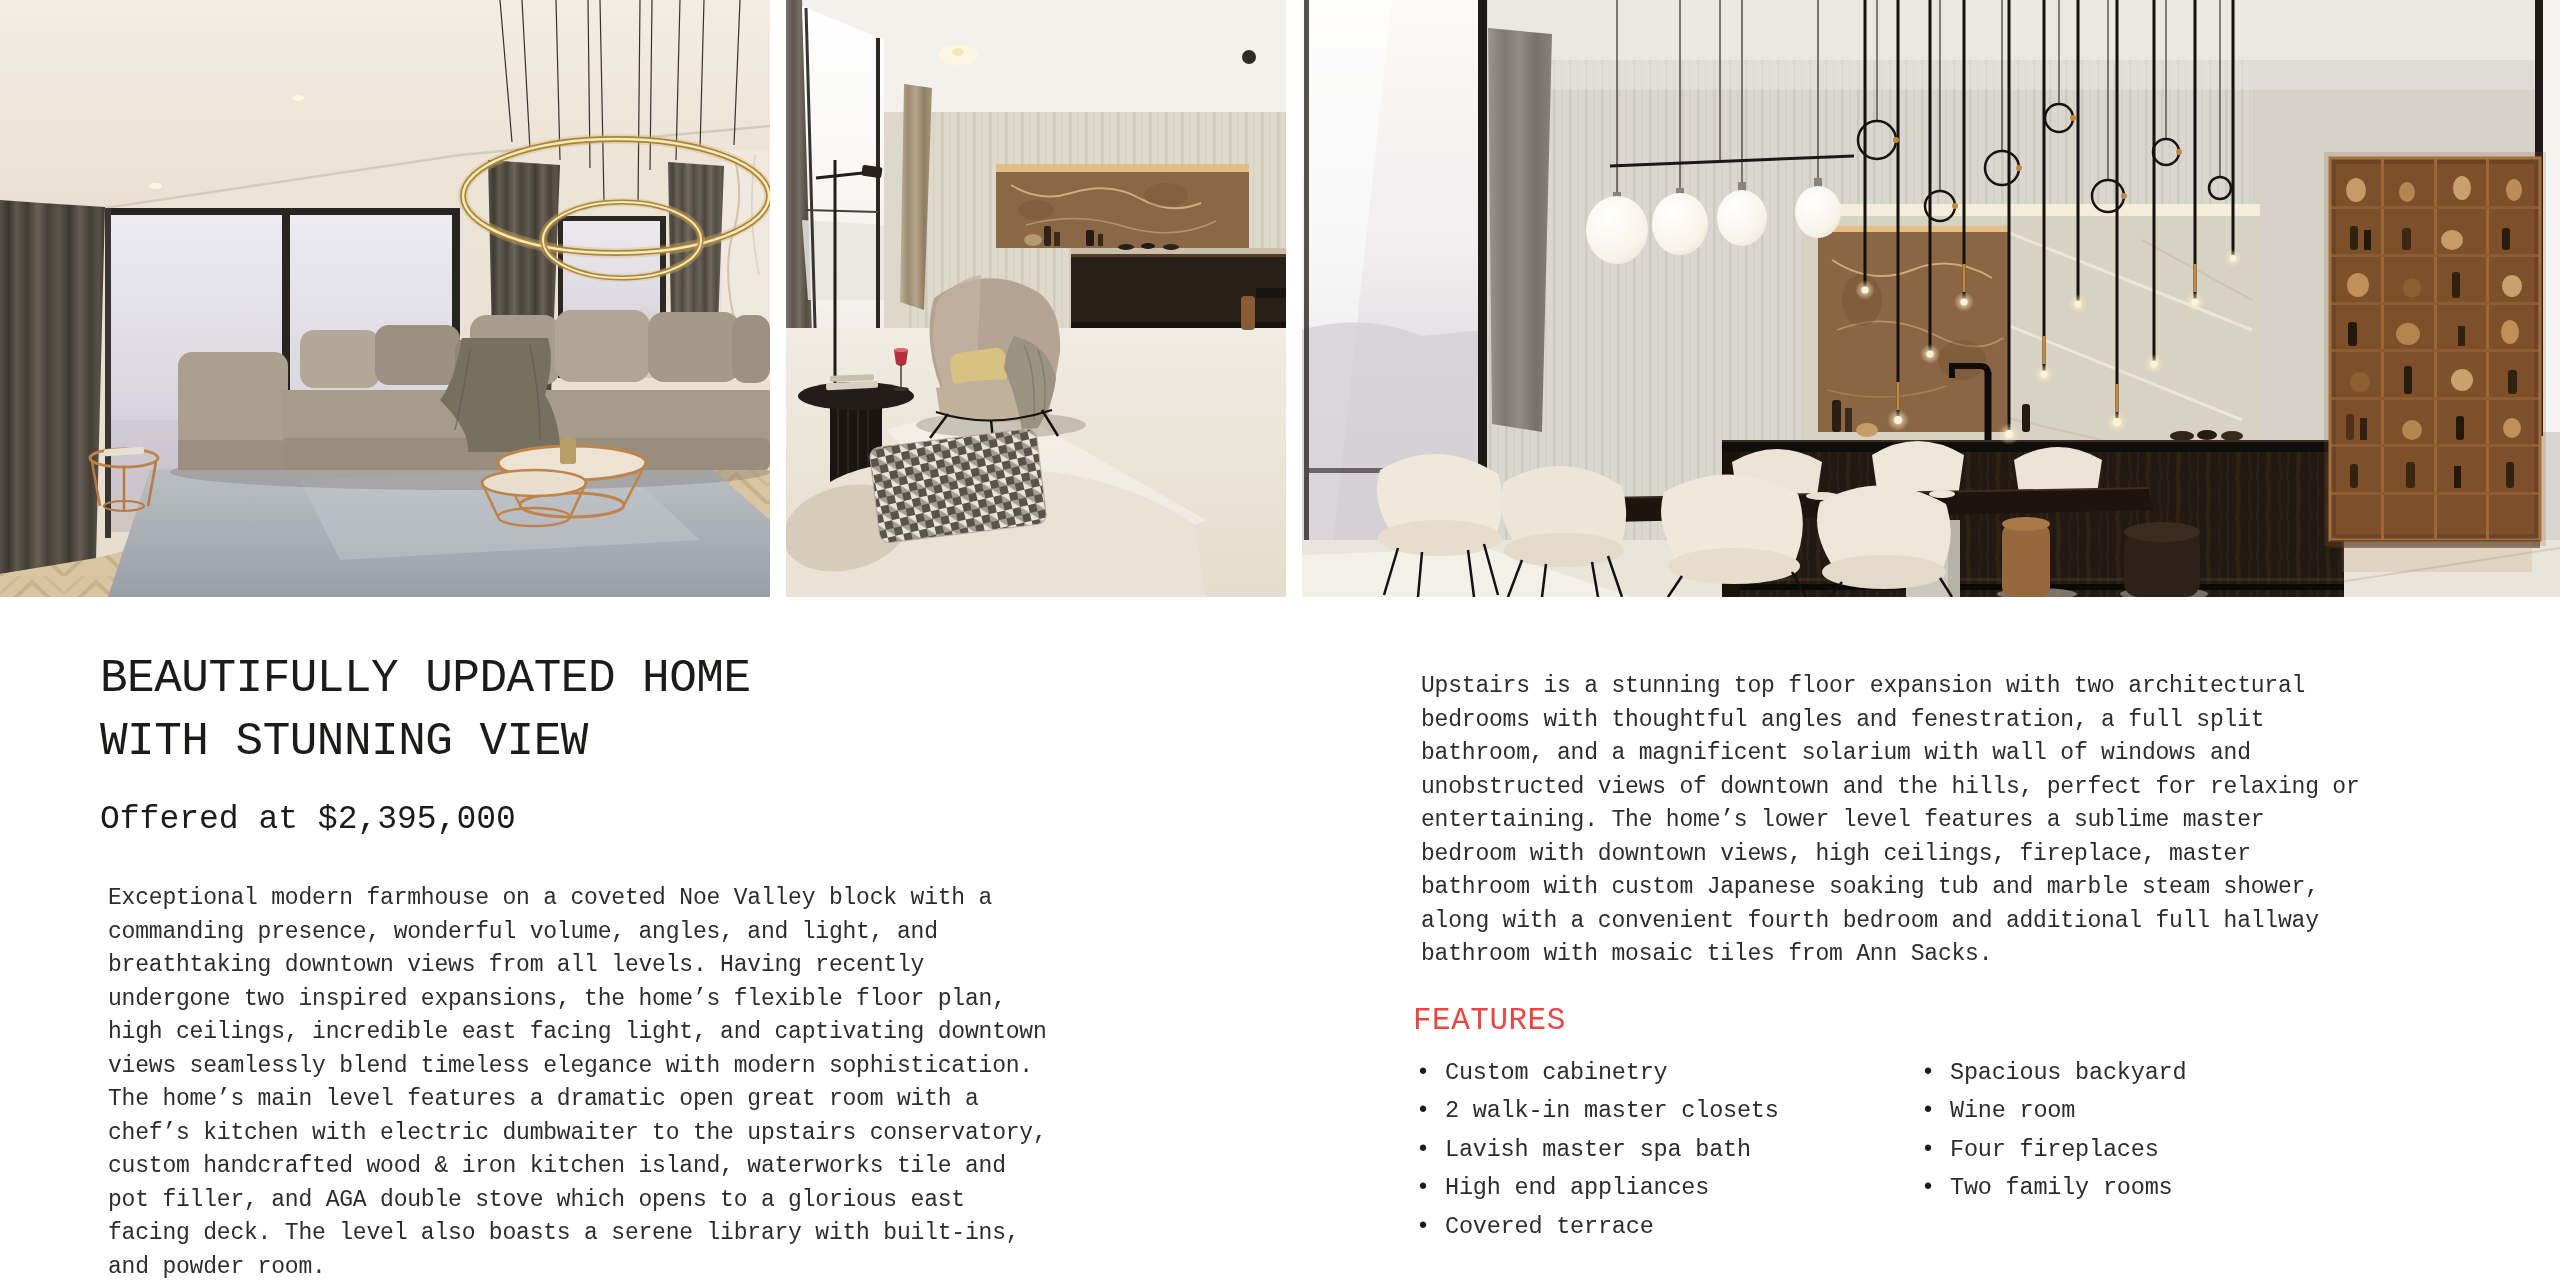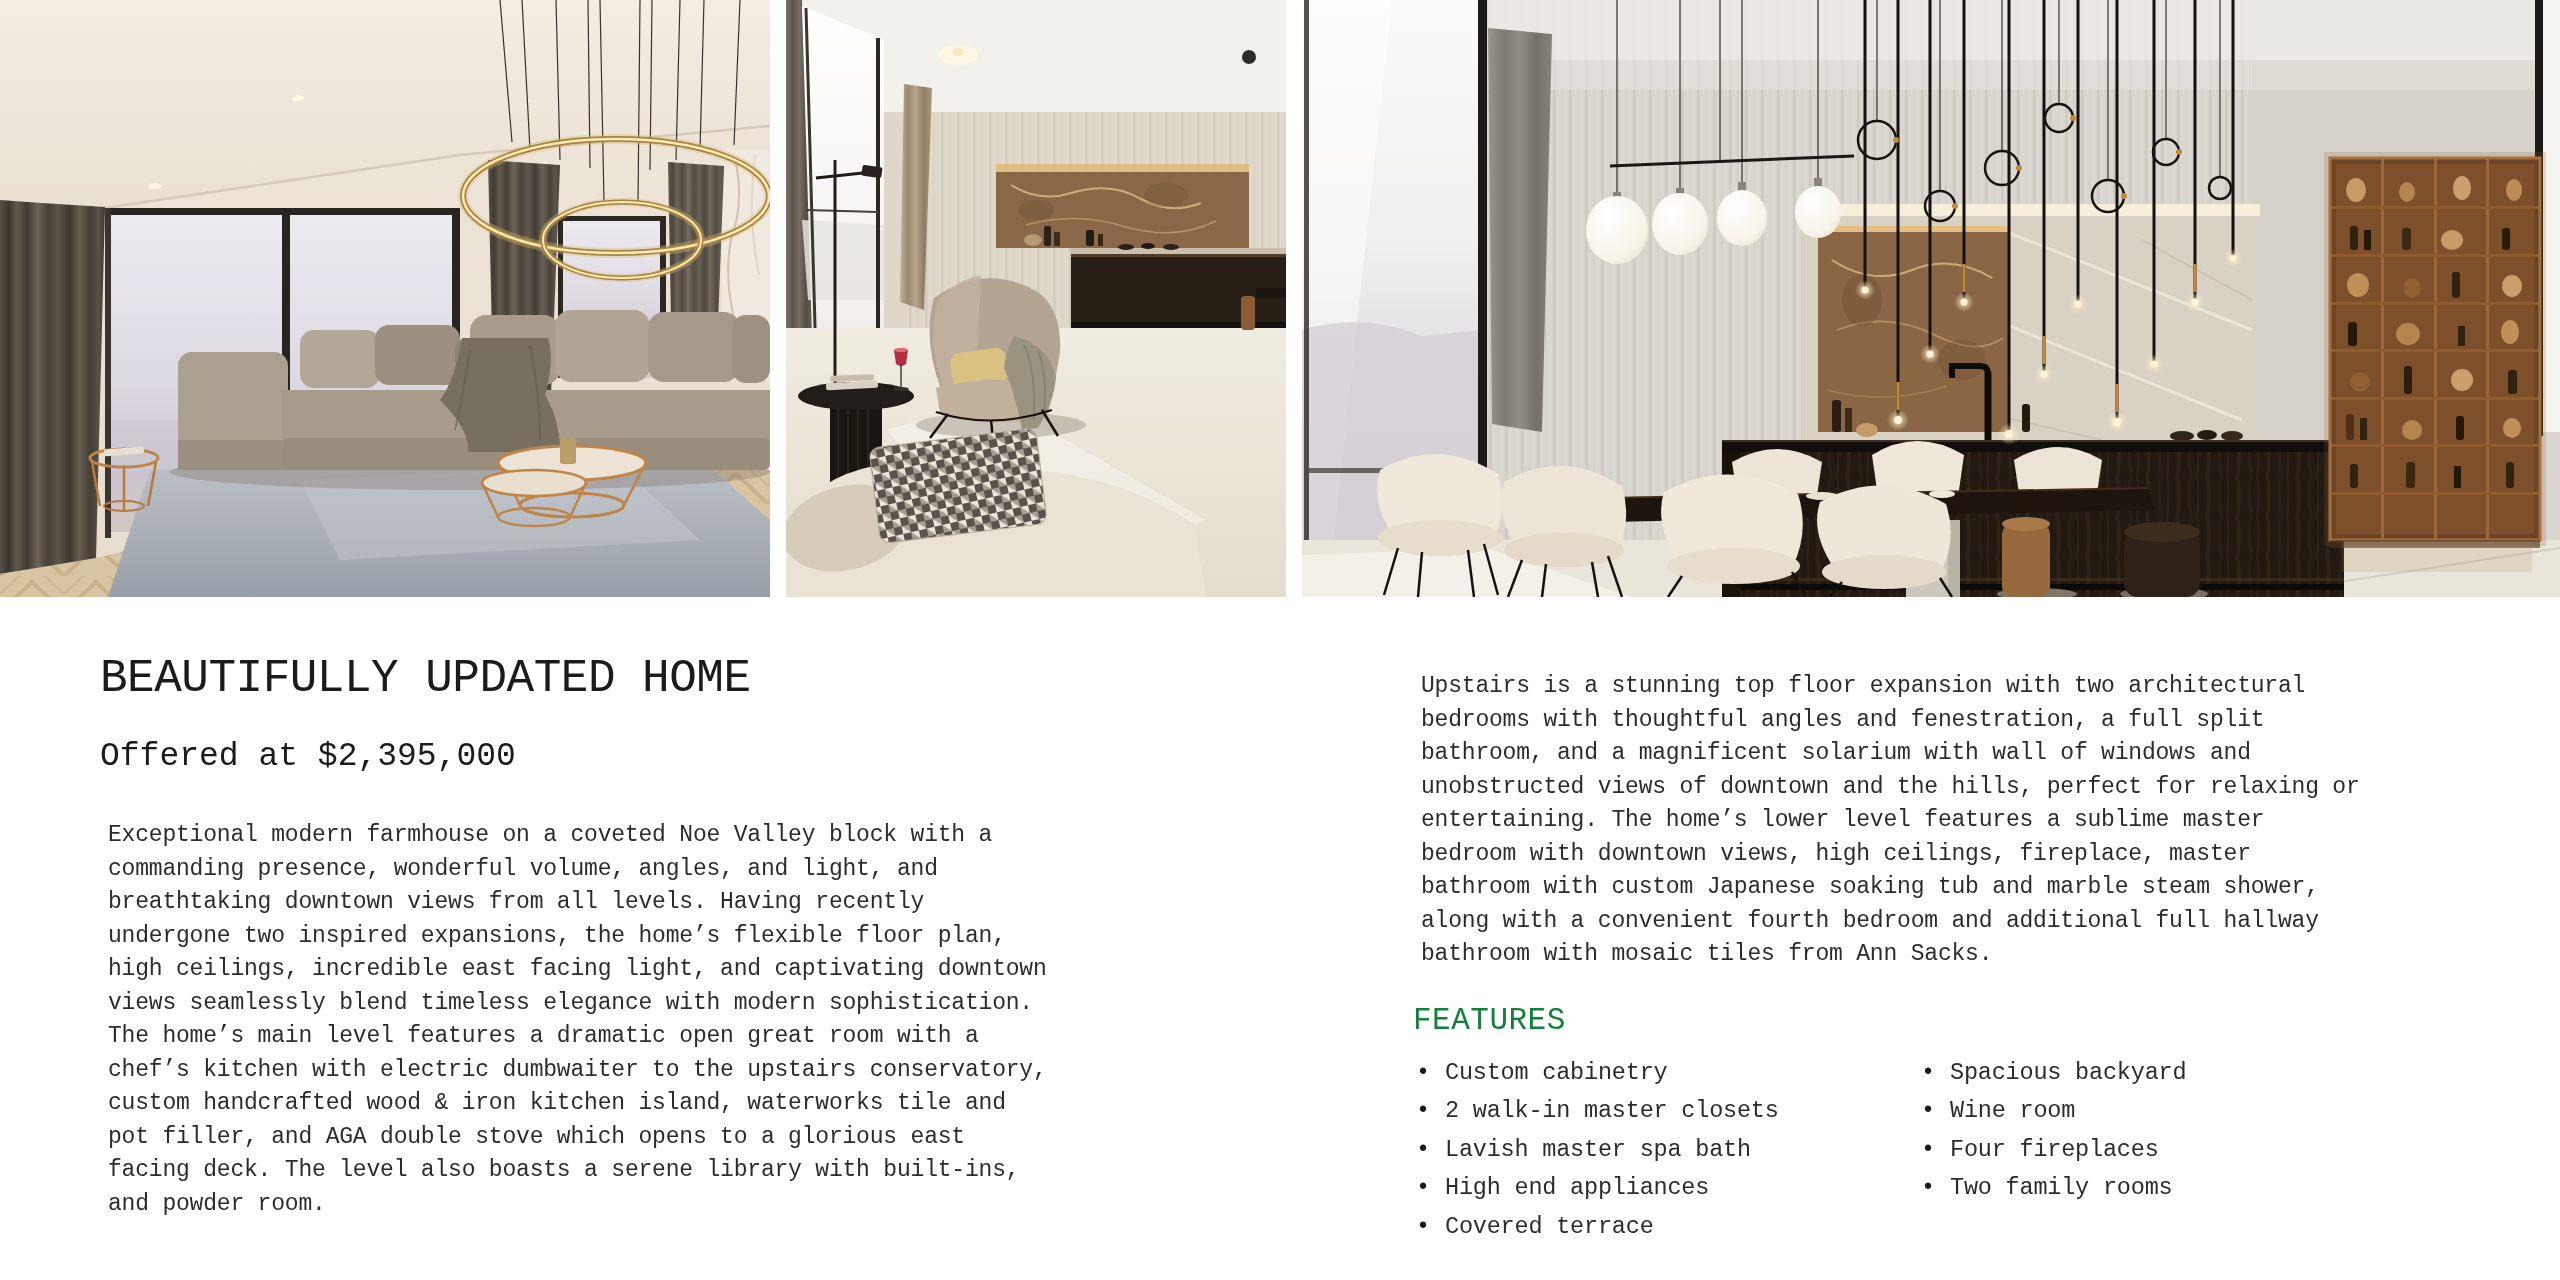--- a/index.html
+++ b/index.html
@@ -16,21 +16,21 @@
 
   .left-col { position:absolute; left:100px; top:648px; width:960px; }
   .headline { margin:0; font-size:46px; font-weight:400; line-height:63px; letter-spacing:-0.5px; color:#1b1b19; }
   .headline .hl { display:block; }
   .price { margin-top:26px; font-size:33px; line-height:40px; color:#1b1b19; }
   .body-text { margin:8px; font-size:23px; line-height:33.5px; letter-spacing:-0.2px; color:#2c2c2a; }
   .left-col .body-text { margin-top:42px; }
 
   .right-col { position:absolute; left:1413px; top:662px; width:960px; }
   .right-col .body-text { width:945px; }
-  .features-title { margin:30px 0 0 0; font-size:31px; font-weight:400; letter-spacing:0.5px; line-height:38px; color:#15803d; }
+  .features-title { margin:30px 0 0 0; font-size:31px; font-weight:400; letter-spacing:0.5px; line-height:38px; color:#ef4444; }
   .features-columns { display:flex; margin-top:14px; }
   .features-col { list-style:none; margin:0; padding:0; width:505px; }
   .features-col:last-child { width:auto; flex:1; }
   .features-col li { position:relative; padding-left:32px; font-size:23.5px; line-height:38.5px; letter-spacing:-0.2px; color:#2c2c2a; }
   .features-col li::before { content:"\2022"; position:absolute; left:3px; top:0; color:#1b1b19; }
 </style>
 </head>
 <body>
 
 <div class="page">
@@ -528,20 +528,21 @@
             <circle cx="822" cy="196" r="3" fill="#c08a3e" stroke="none"></circle>
             <circle cx="877" cy="152" r="3" fill="#c08a3e" stroke="none"></circle>
         </g>
       </svg>
     </div>
   </div>
 
   <div class="left-col">
     <h1 class="headline">
       <span class="hl">BEAUTIFULLY UPDATED HOME</span>
+      <span class="hl">WITH STUNNING VIEW</span>
     </h1>
     <div class="price">Offered at $2,395,000</div>
     <p class="body-text">Exceptional modern farmhouse on a coveted Noe Valley block with a commanding presence, wonderful volume, angles, and light, and breathtaking downtown views from all levels. Having recently undergone two inspired expansions, the home’s flexible floor plan, high ceilings, incredible east facing light, and captivating downtown views seamlessly blend timeless elegance with modern sophistication. The home’s main level features a dramatic open great room with a chef’s kitchen with electric dumbwaiter to the upstairs conservatory, custom handcrafted wood &amp; iron kitchen island, waterworks tile and pot filler, and AGA double stove which opens to a glorious east facing deck. The level also boasts a serene library with built-ins, and powder room.</p>
   </div>
 
   <div class="right-col">
     <p class="body-text">Upstairs is a stunning top floor expansion with two architectural bedrooms with thoughtful angles and fenestration, a full split bathroom, and a magnificent solarium with wall of windows and unobstructed views of downtown and the hills, perfect for relaxing or entertaining. The home’s lower level features a sublime master bedroom with downtown views, high ceilings, fireplace, master bathroom with custom Japanese soaking tub and marble steam shower, along with a convenient fourth bedroom and additional full hallway bathroom with mosaic tiles from Ann Sacks.</p>
     <h2 class="features-title">FEATURES</h2>
     <div class="features-columns">
       <ul class="features-col">

